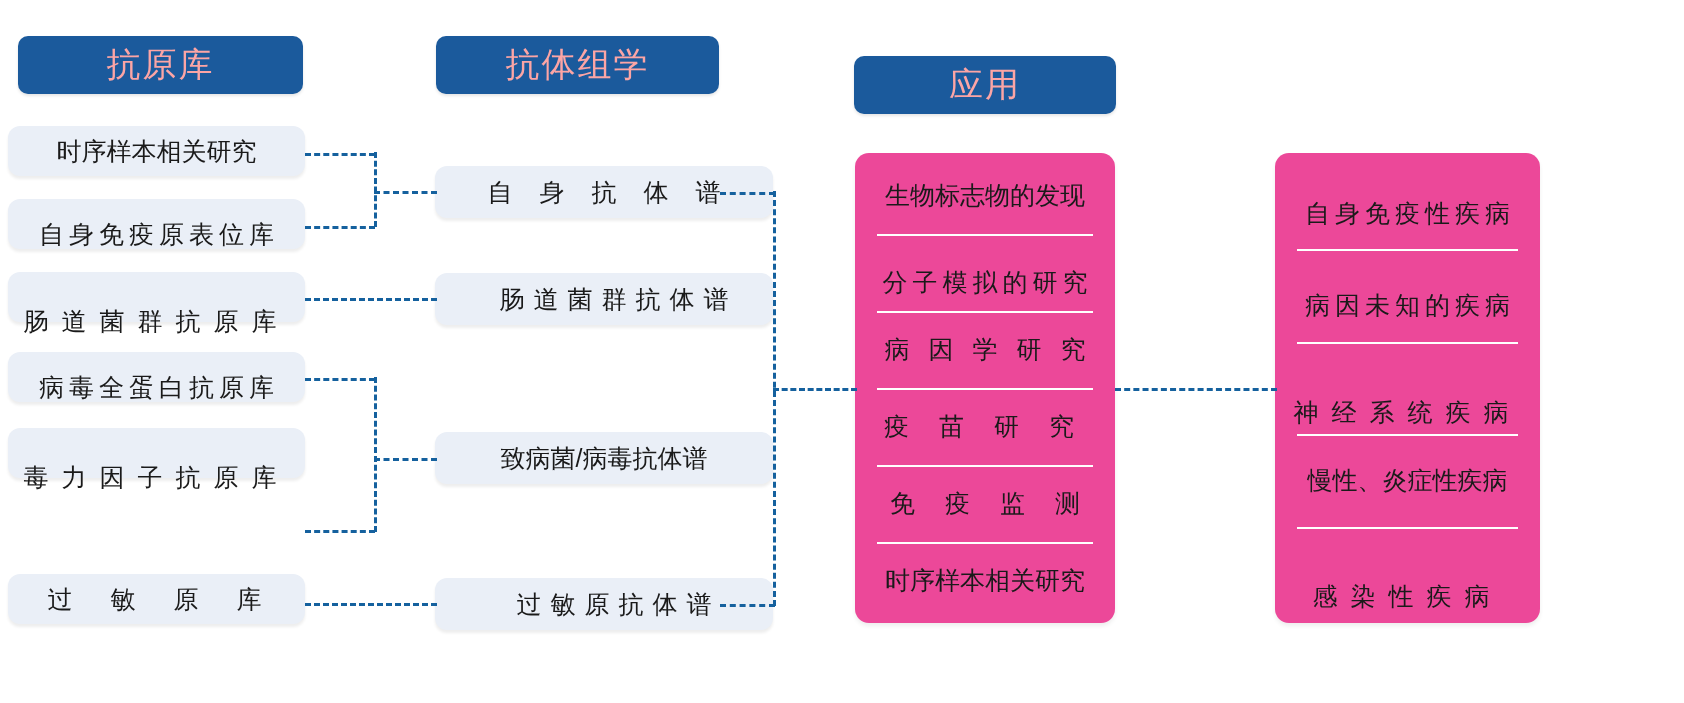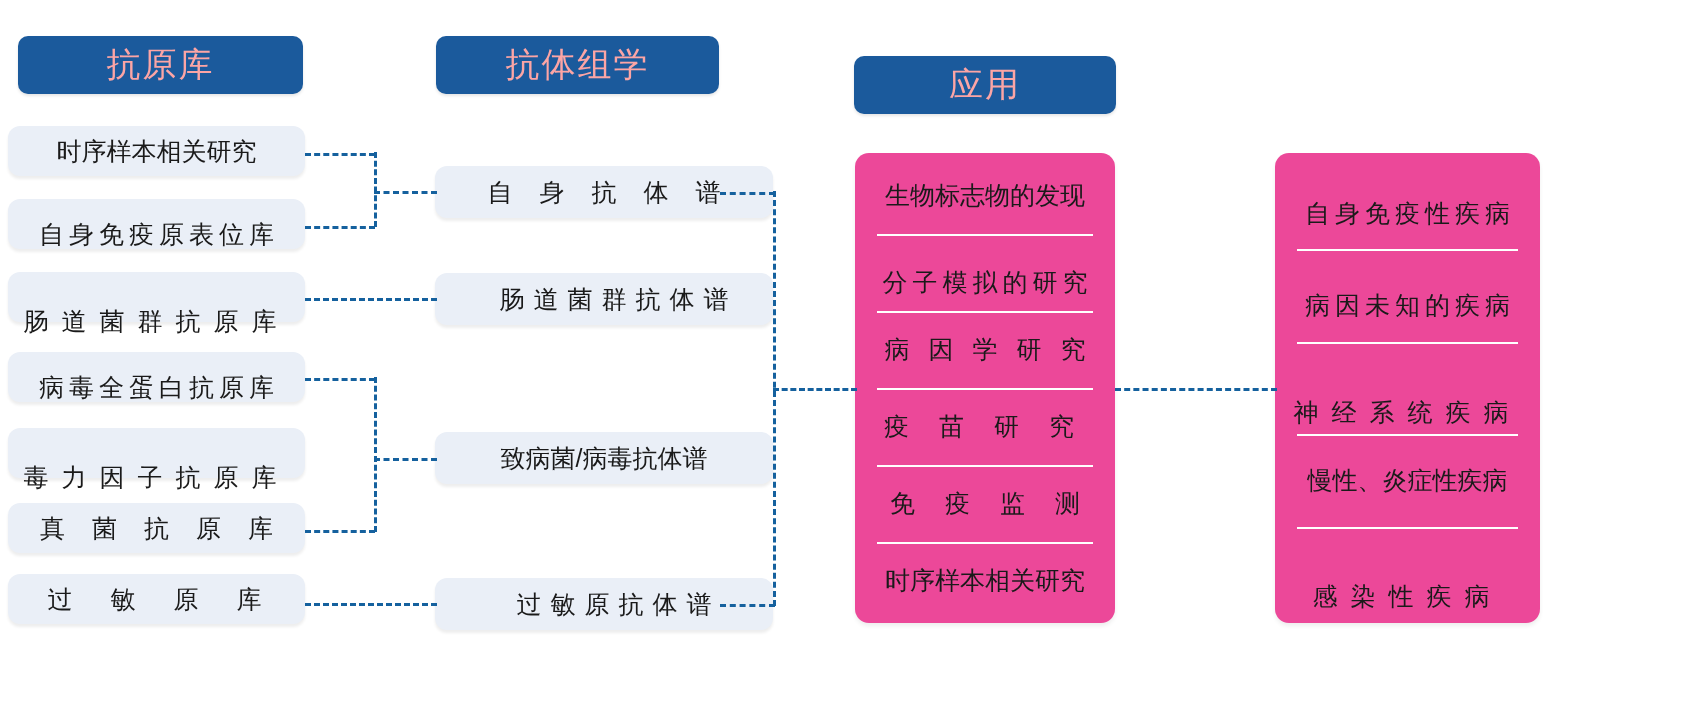--- a/index.html
+++ b/index.html
@@ -112,23 +112,20 @@
     </div>
   <div class="chip c1" style="top:272px">
       <span class="t sp4">肠道菌群抗原库</span>
     </div>
   <div class="chip c1" style="top:352px">
       <span class="t sp2">病毒全蛋白抗原库</span>
     </div>
   <div class="chip c1" style="top:428px">
       <span class="t sp4">毒力因子抗原库</span>
     </div>
-  <div class="chip c1" style="top:503px">
-      <span class="t sp6">真菌抗原库</span>
-    </div>
   <div class="chip c1" style="top:574px">
       <span class="t sp6" style="letter-spacing:38px;padding-left:34px">过敏原库</span>
     </div>
 
   <div class="chip c2" style="top:166px">
       <span class="t sp6">自身抗体谱</span>
     </div>
   <div class="chip c2" style="top:273px">
       <span class="t sp3">肠道菌群抗体谱</span>
     </div>

